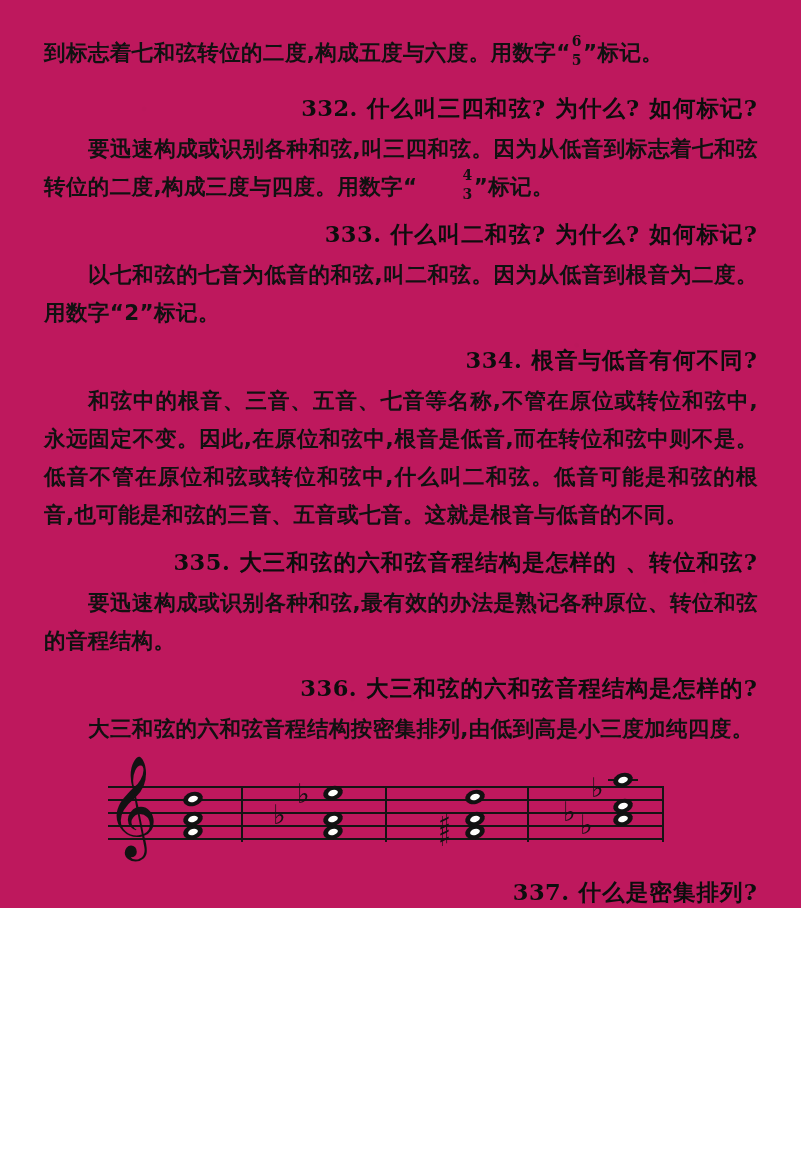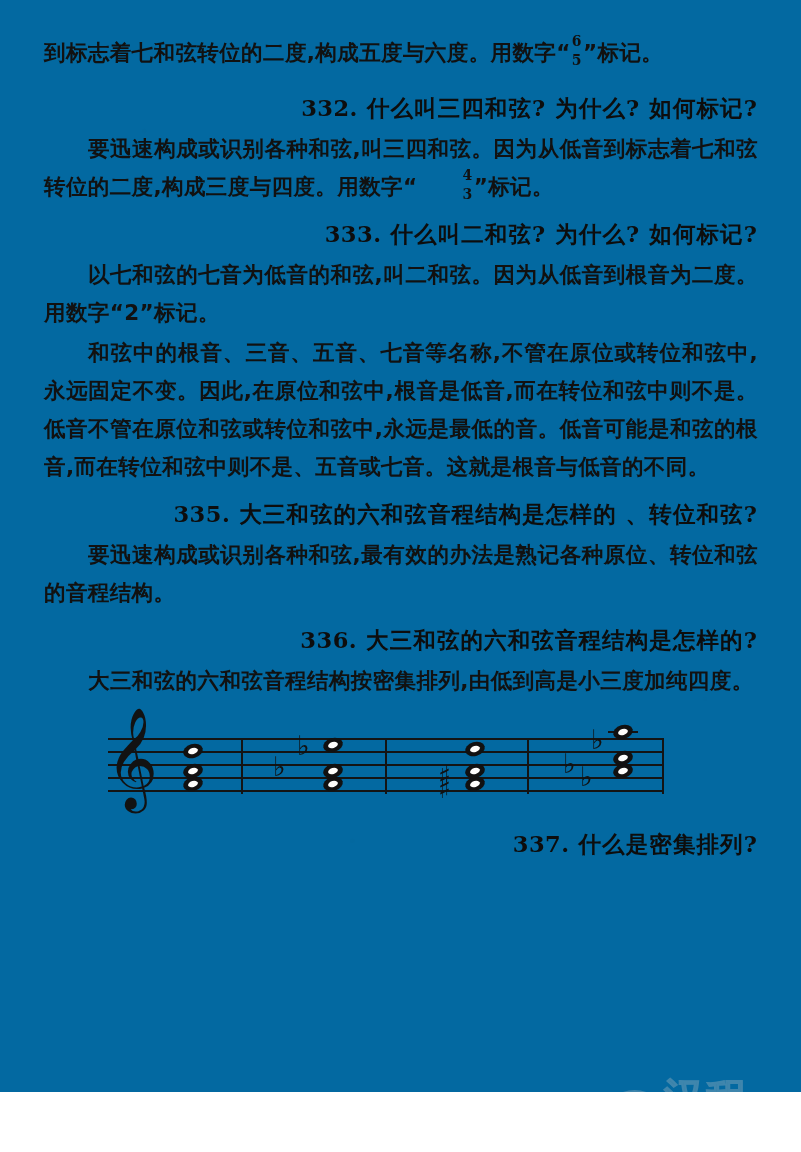--- a/index.html
+++ b/index.html
@@ -6,22 +6,22 @@
     margin: 0;
     padding: 0;
     background: #ffffff;
   }
   body {
     font-family: "DejaVu Sans", sans-serif;
   }
   .page {
     position: relative;
     width: 801px;
-    height: 1092px;
-    background: #0369a1;
+    height: 908px;
+    background: #be185d;
     overflow: hidden;
   }
   
   .paper-grain {
     position: absolute;
     inset: 0;
     background:
       radial-gradient(circle at 18% 12%, rgba(0,0,0,0.012) 0 2px, transparent 3px),
       radial-gradient(circle at 72% 38%, rgba(0,0,0,0.010) 0 2px, transparent 3px),
       radial-gradient(circle at 44% 77%, rgba(0,0,0,0.010) 0 2px, transparent 3px),
@@ -211,21 +211,22 @@
     <p class="para"><span>到标志着七和弦转位的二度,构成五度与六度。用数字“</span><span class="frac"><span class="num">6</span><span class="den">5</span></span><span>”标记。</span></p>
 
     <div class="spacer-sm"></div>
 
     <p class="qhead"><span class="qnum">332.</span> <span>什么叫三四和弦?  为什么?  如何标记?</span></p>
     <p class="para indent"><span>要迅速构成或识别各种和弦,叫三四和弦。因为从低音到标志着七和弦转位的二度,构成三度与四度。用数字“</span><span class="frac"><span class="num">4</span><span class="den">3</span></span><span>”标记。</span></p>
 
     <p class="qhead"><span class="qnum">333.</span> <span>什么叫二和弦?  为什么?  如何标记?</span></p>
     <p class="para indent">以七和弦的七音为低音的和弦,叫二和弦。因为从低音到根音为二度。用数字“2”标记。</p>
 
-    <p class="para indent">和弦中的根音、三音、五音、七音等名称,不管在原位或转位和弦中,永远固定不变。因此,在原位和弦中,根音是低音,而在转位和弦中则不是。低音不管在原位和弦或转位和弦中,永远是最低的音。低音可能是和弦的根音,而在转位和弦中则不是、五音或七音。这就是根音与低音的不同。</p>
+    <p class="qhead"><span class="qnum">334.</span> <span>根音与低音有何不同?</span></p>
+    <p class="para indent">和弦中的根音、三音、五音、七音等名称,不管在原位或转位和弦中,永远固定不变。因此,在原位和弦中,根音是低音,而在转位和弦中则不是。低音不管在原位和弦或转位和弦中,什么叫二和弦。低音可能是和弦的根音,也可能是和弦的三音、五音或七音。这就是根音与低音的不同。</p>
 
     <p class="qhead"><span class="qnum">335.</span> <span>大三和弦的六和弦音程结构是怎样的 、转位和弦?</span></p>
     <p class="para indent">要迅速构成或识别各种和弦,最有效的办法是熟记各种原位、转位和弦的音程结构。</p>
 
     <p class="qhead"><span class="qnum">336.</span> <span>大三和弦的六和弦音程结构是怎样的?</span></p>
     <p class="para indent">大三和弦的六和弦音程结构按密集排列,由低到高是小三度加纯四度。</p>
 
     <div class="staff-wrap">
       <div class="staff">
         <div class="staff-line" style="top:0px;"></div>

